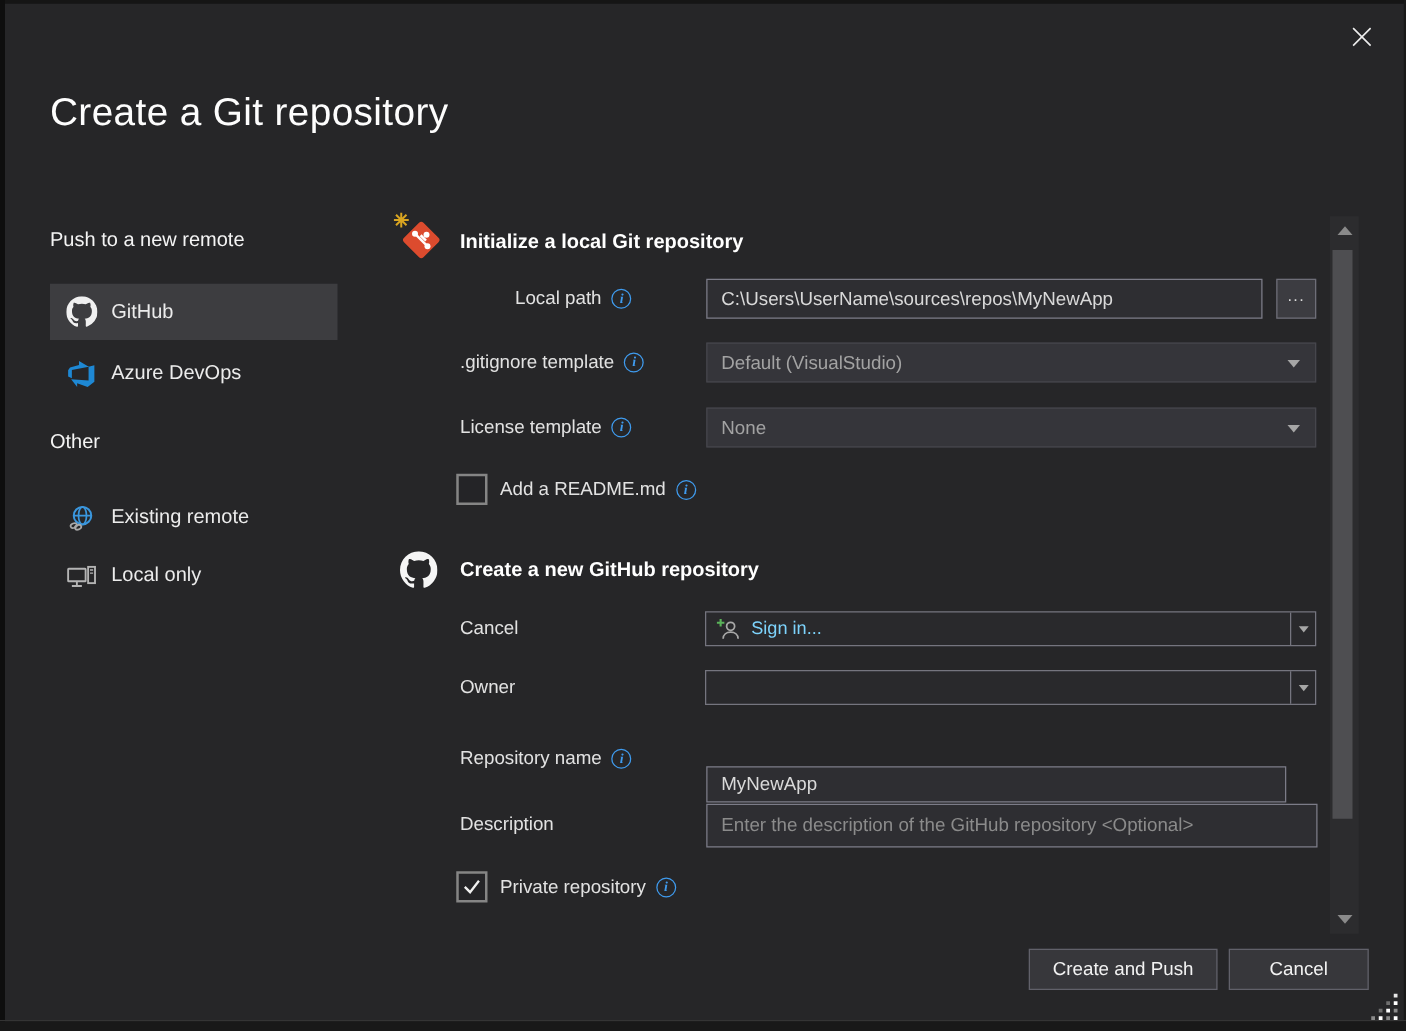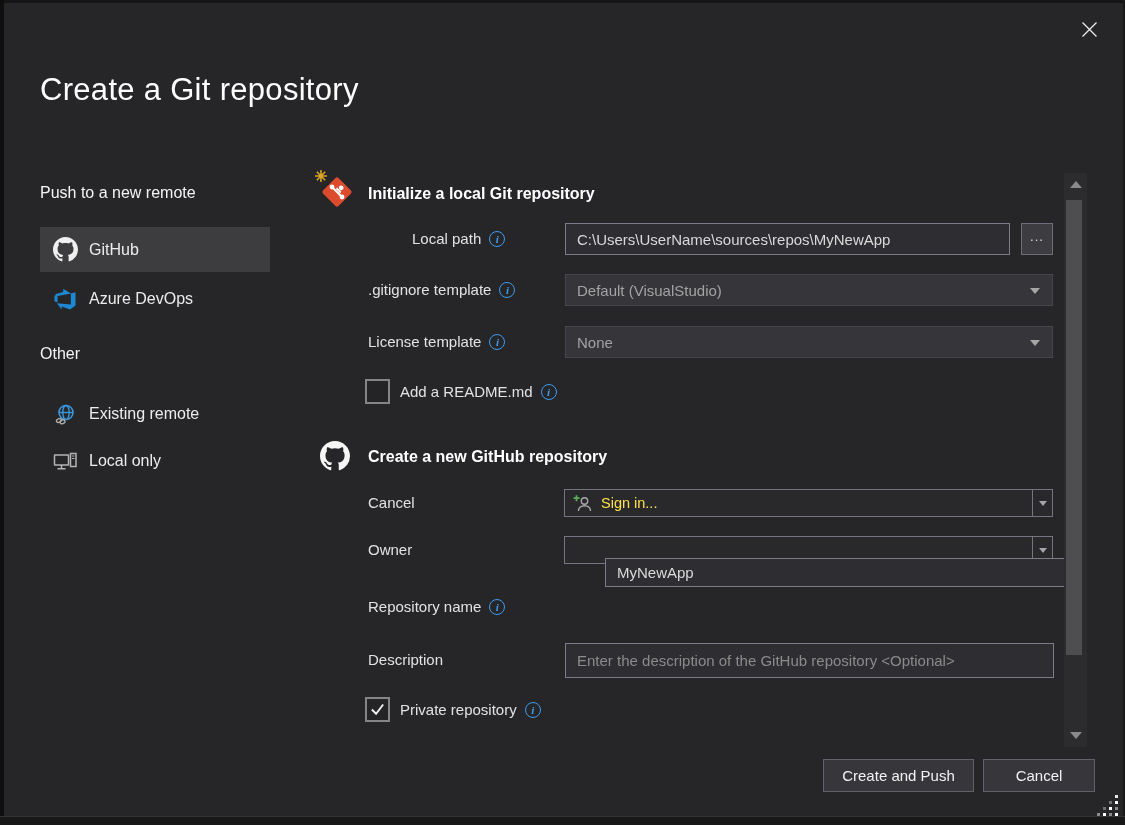--- a/index.html
+++ b/index.html
@@ -56,21 +56,21 @@
     color:#3f9bee; font:italic bold 11px/12px "Liberation Serif", serif;
     display:flex; align-items:center; justify-content:center; cursor:pointer; flex:0 0 16px;
   }
 
   .text-input {
     position:absolute; background:#2e2e32; border:1px solid #7c7c88; color:#d9d9d9;
     font-family:"Liberation Sans", sans-serif; font-size:15px; padding:0 11px; outline:none;
   }
   .text-input::placeholder { color:#8b8b8b; opacity:1; }
   .in-path { left:565px; top:223px; width:445px; height:32px; }
-  .in-repo { left:565px; top:558px; width:464px; height:29px;margin-left:40px; }
+  .in-repo { left:565px; top:613px; width:464px; height:29px; }
   .in-desc { left:565px; top:643px; width:489px; height:35px; }
 
   .browse-btn {
     position:absolute; left:1021px; top:223px; width:32px; height:32px;
     background:#3c3c41; border:1px solid #6e6e78; color:#dddddd;
     font-size:13px; letter-spacing:1px; cursor:pointer; padding-bottom:6px;
   }
 
   .dropdown {
     position:absolute; left:565px; width:488px; height:32px;
@@ -93,21 +93,21 @@
   .combo-account { top:489px; }
   .combo-owner   { top:536px; }
   .combo .arrow-box {
     position:absolute; right:0; top:0; bottom:0; width:20px;
     border-left:1px solid #75757f; display:flex; align-items:center; justify-content:center; cursor:pointer;
   }
   .combo .arrow-box .tri {
     width:0; height:0; border-left:4.5px solid transparent; border-right:4.5px solid transparent;
     border-top:5.5px solid #a6a6a6;
   }
-  .signin-text { color:#fde047; }
+  .signin-text { color:#7dd3fc; }
 
   .checkbox {
     position:absolute; left:365px; width:25px; height:25px;
     border:2px solid #858585; background:#242427; cursor:pointer;
     display:flex; align-items:center; justify-content:center;
   }
   .cb-readme  { top:379px; }
   .cb-private { top:697px; }
   .cb-label { position:absolute; left:400px; }
   .l-readme  { top:382px; }

